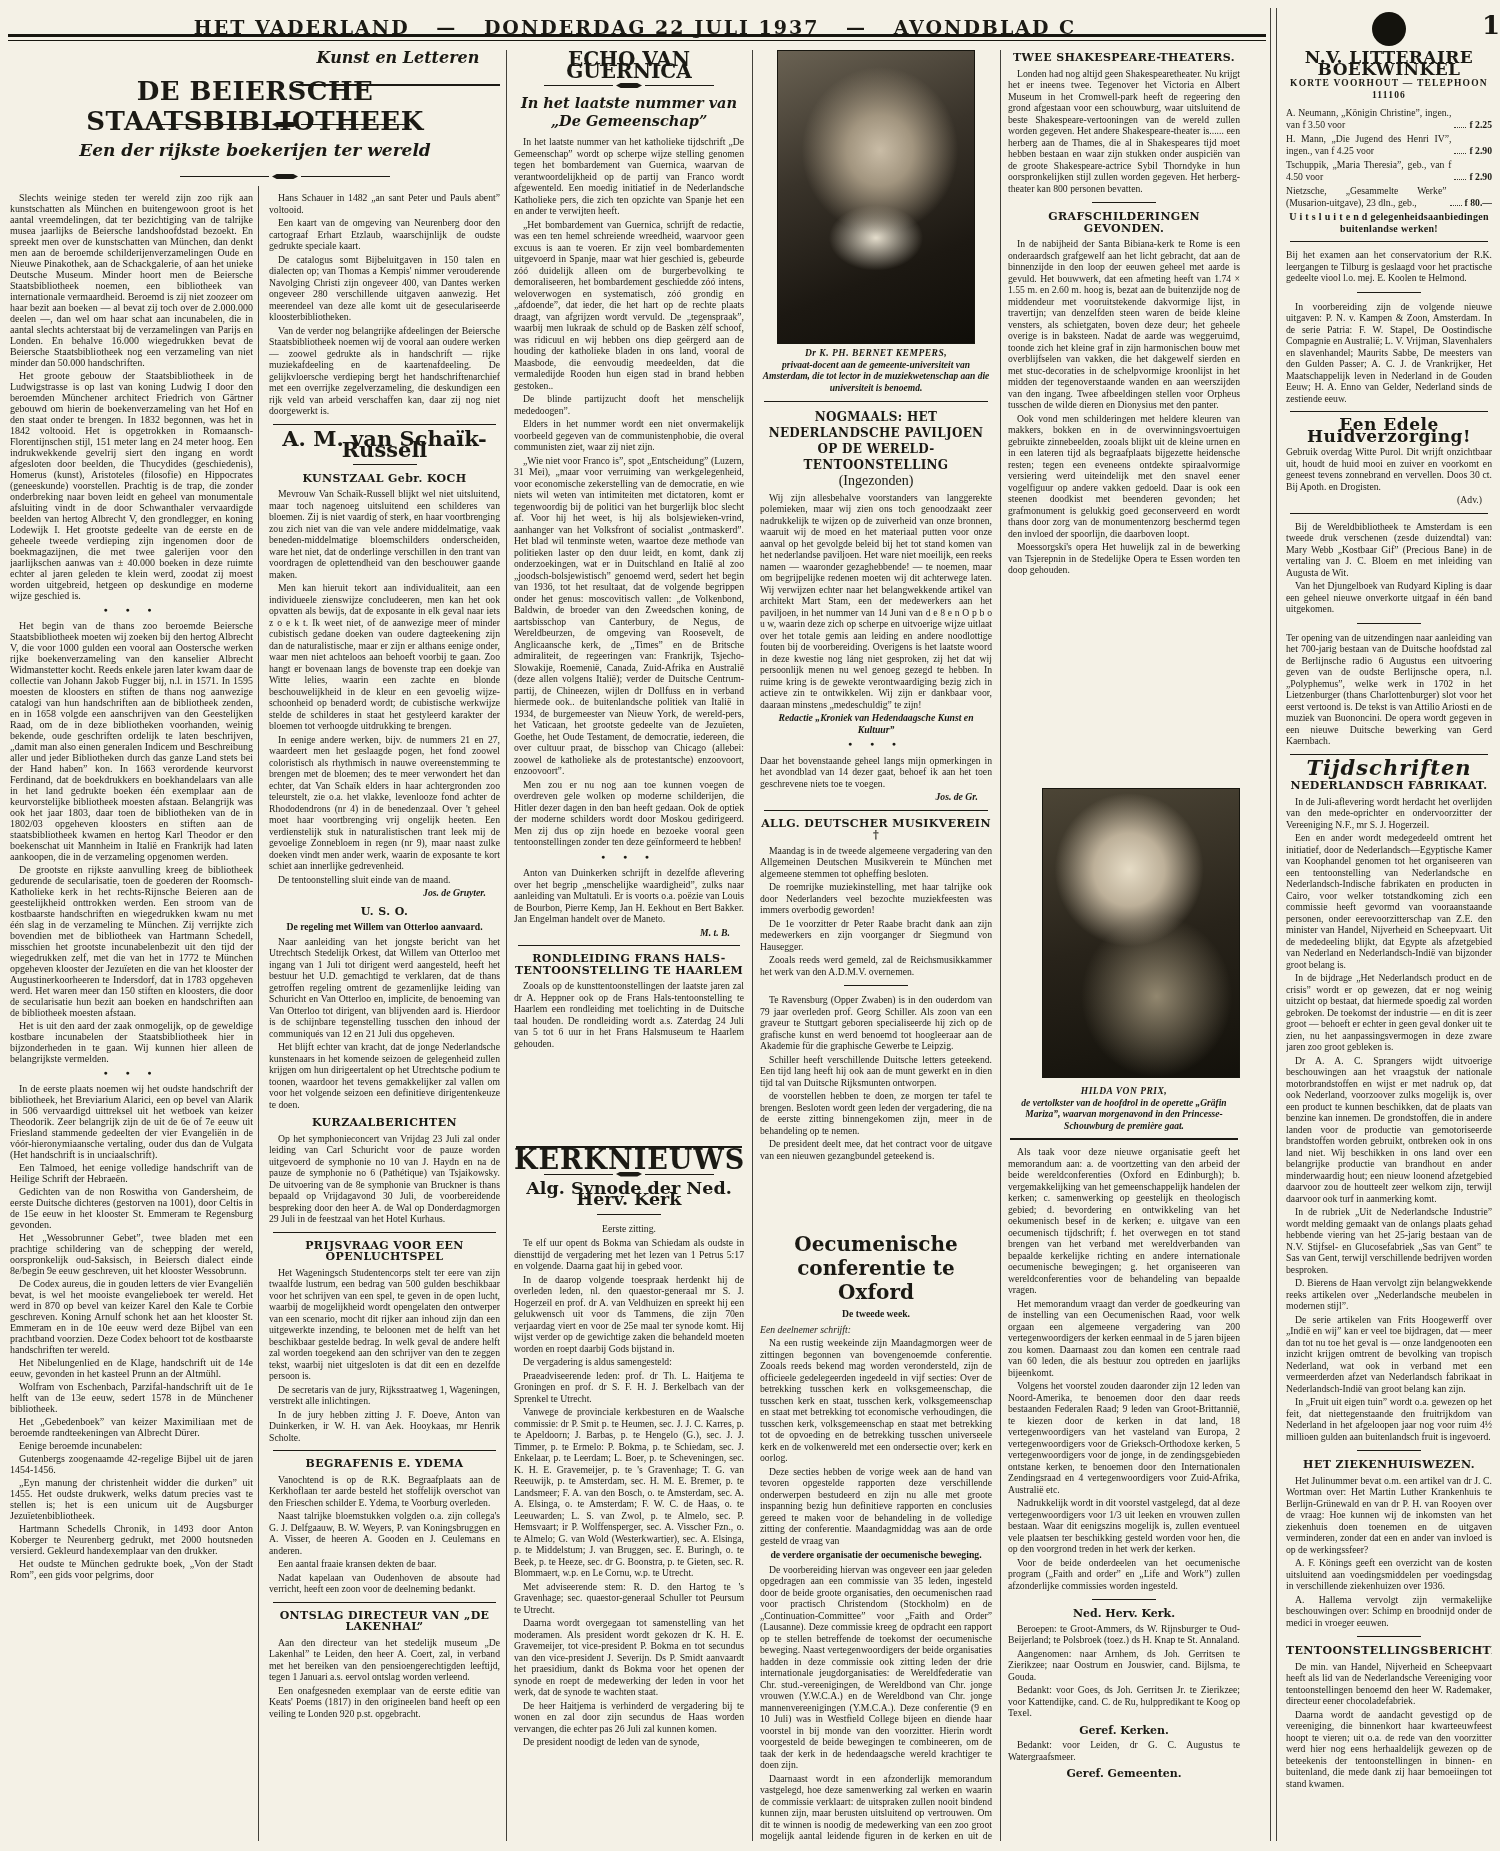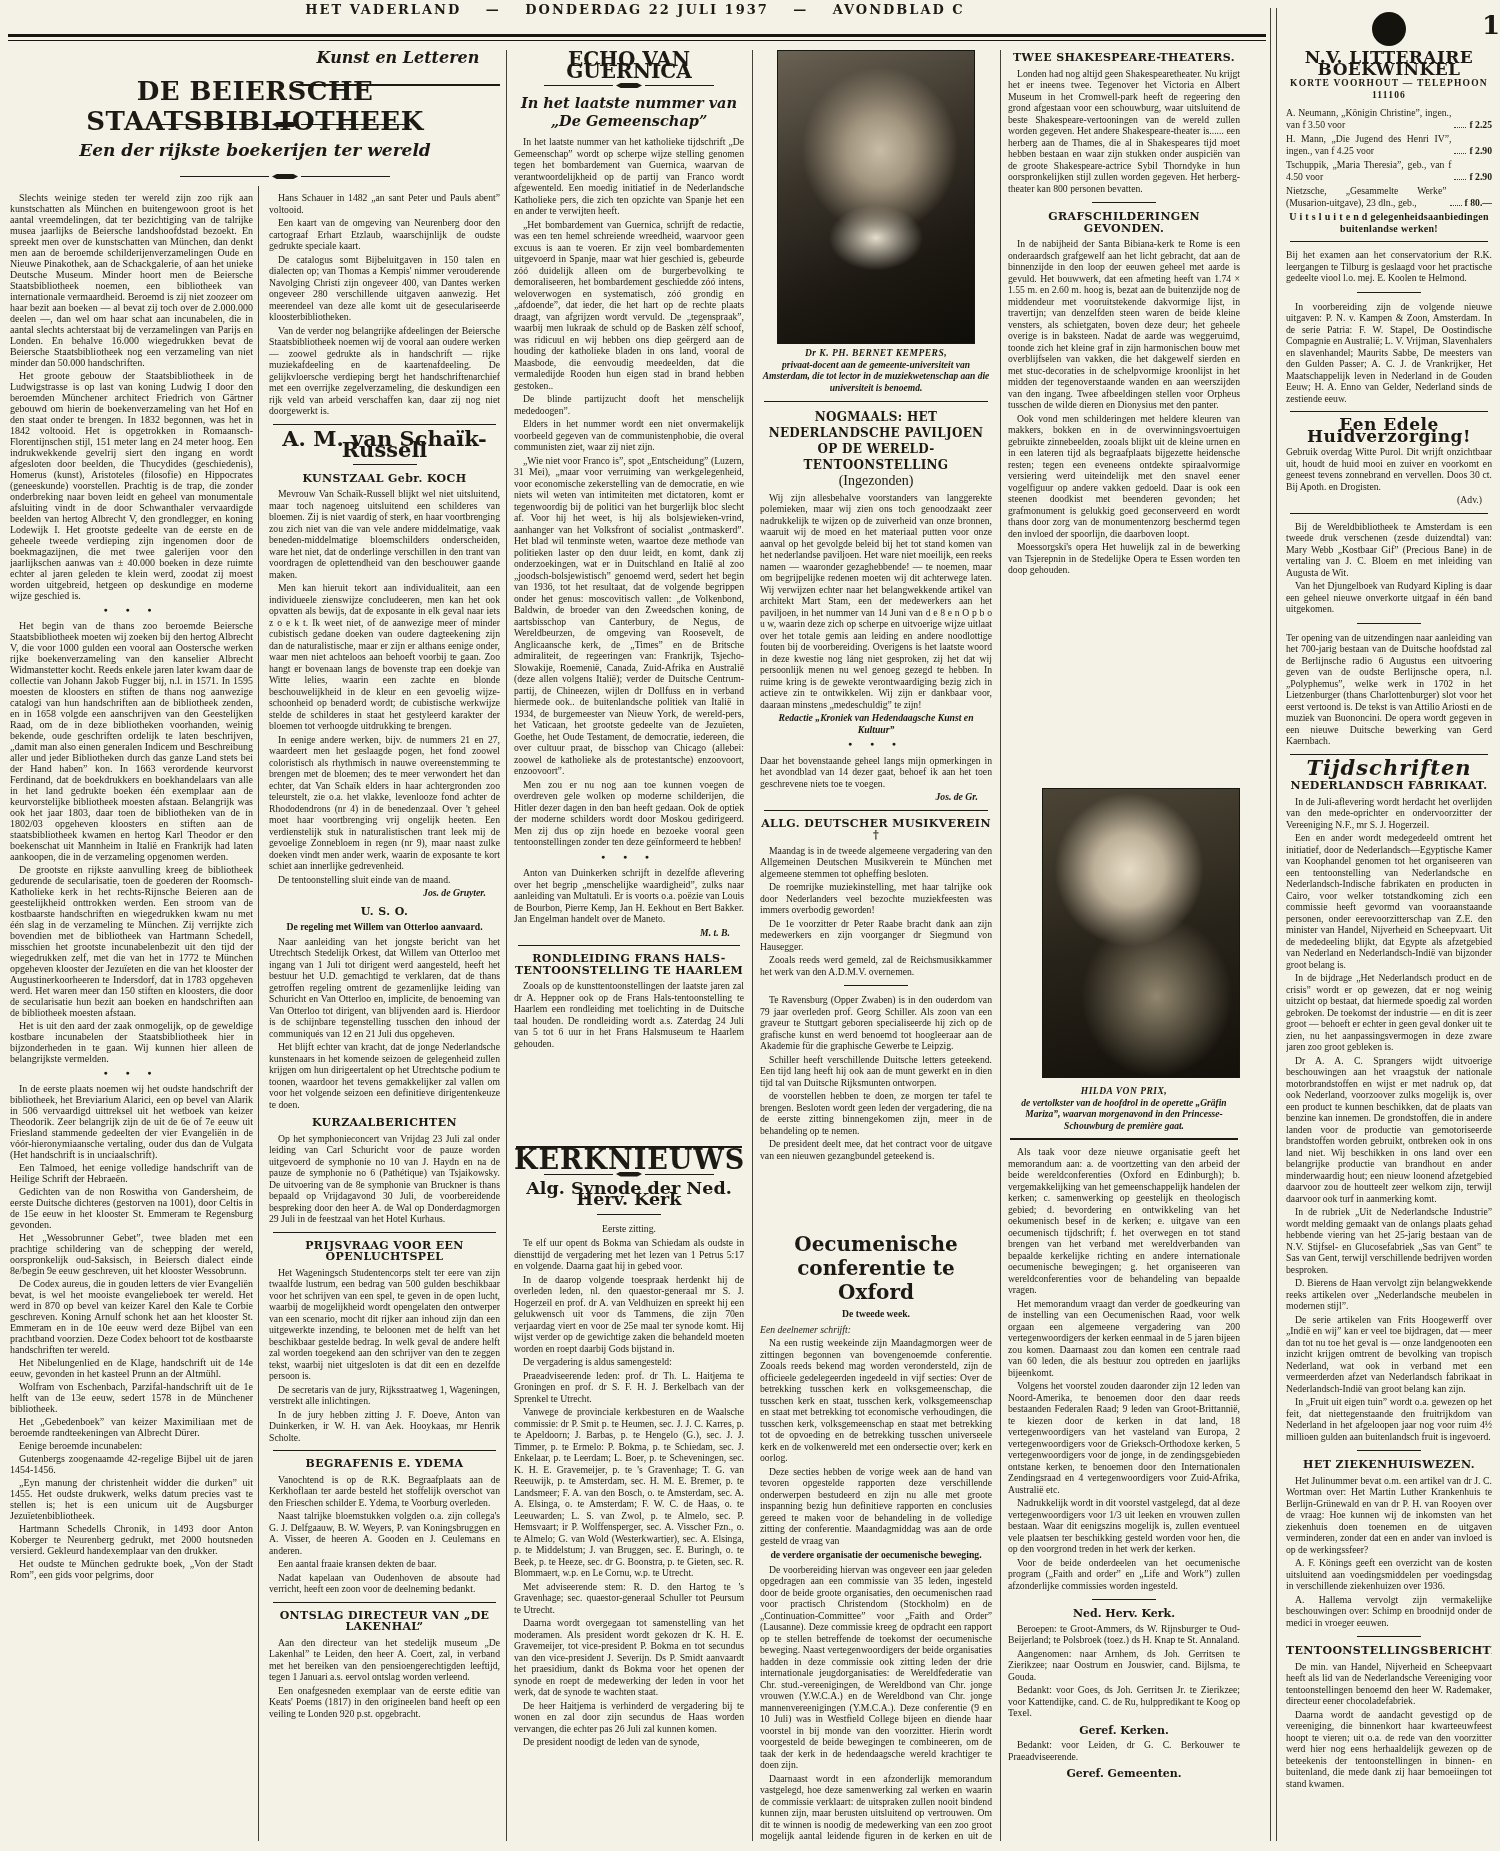--- a/index.html
+++ b/index.html
@@ -1,20 +1,20 @@
 <!DOCTYPE html>
 <html><head>
 <meta charset="utf-8">
 <style>
   body{margin:0;background:#a9a597;}
   #page{position:relative;width:1500px;height:1851px;margin:0 auto;background:#f4f1e6;
         font-family:"Liberation Serif",serif;color:#1b1a14;overflow:hidden;}
   
-  .mast{position:absolute;top:2px;left:0;width:1270px;text-align:center;
-        font-family:"DejaVu Serif",serif;font-weight:bold;font-size:13px;letter-spacing:2px;}
+  .mast{position:absolute;top:16px;left:0;width:1270px;text-align:center;
+        font-family:"DejaVu Serif",serif;font-weight:bold;font-size:19px;letter-spacing:2px;}
   .mast .msep{margin:0 18px;}
   .pageno{position:absolute;top:10px;left:1482px;font-family:"DejaVu Serif",serif;
           font-weight:bold;font-size:26px;}
   .mrule{position:absolute;top:34px;left:8px;width:1258px;height:3px;
          border-top:3px solid #17160f;border-bottom:1px solid #17160f;}
   
   .vr{position:absolute;width:1px;background:#43413a;}
   .vrd{position:absolute;width:5px;border-left:1px solid #43413a;border-right:1px solid #43413a;}
   
   .col{position:absolute;font-size:9.7px;line-height:11.5px;text-align:justify;overflow:hidden;}
@@ -329,21 +329,21 @@
       </div>
     <div class="srule"></div>
     <div class="lh-kerk">Ned. Herv. Kerk.</div>
     <div>
         <p>Beroepen: te Groot-Ammers, ds W. Rijnsburger te Oud-Beijerland; te Polsbroek (toez.) ds H. Knap te St. Annaland.</p>
         <p>Aangenomen: naar Arnhem, ds Joh. Gerritsen te Zierikzee; naar Oostrum en Jouswier, cand. Bijlsma, te Gouda.</p>
         <p>Bedankt: voor Goes, ds Joh. Gerritsen Jr. te Zierikzee; voor Kattendijke, cand. C. de Ru, hulppredikant te Koog op Texel.</p>
       </div>
     <div class="lh-kerk">Geref. Kerken.</div>
     <div>
-        <p>Bedankt: voor Leiden, dr G. C. Berkouwer te Praeadviseerende.</p>
+        <p>Bedankt: voor Leiden, dr G. C. Augustus te Watergraafsmeer.</p>
       </div>
     <div class="lh-kerk">Geref. Gemeenten.</div>
 
   </div>
 
   <div class="col" style="left:1286px;top:8px;width:206px;height:1833px;">
     <div class="dot"></div>
     <div class="h1 h-shop">N.V. LITTERAIRE BOEKWINKEL</div>
     <div class="h-addr">KORTE VOORHOUT — TELEPHOON 111106</div>
     <div class="bk">

